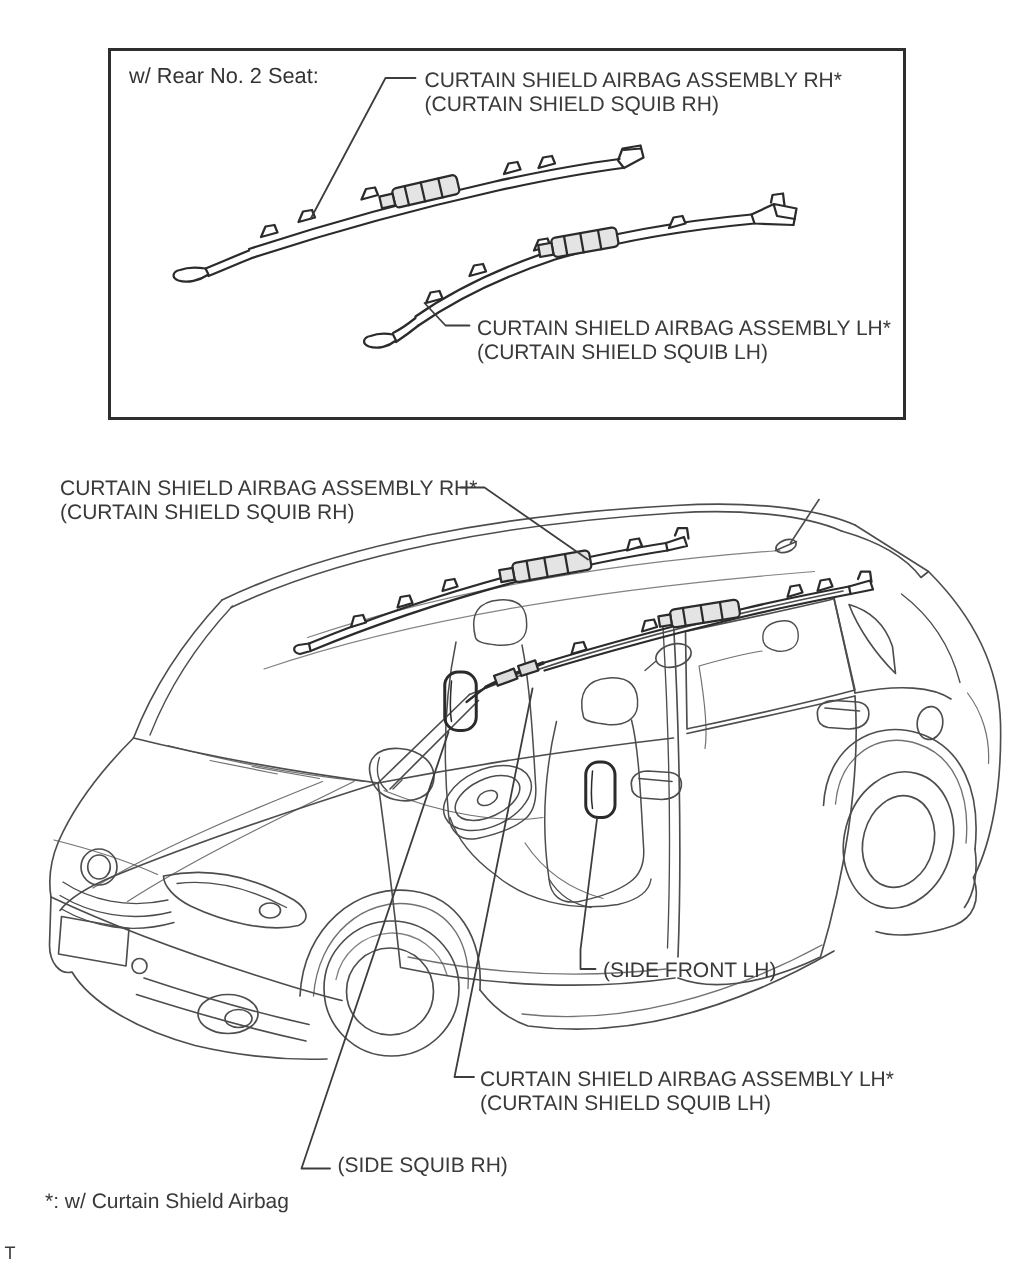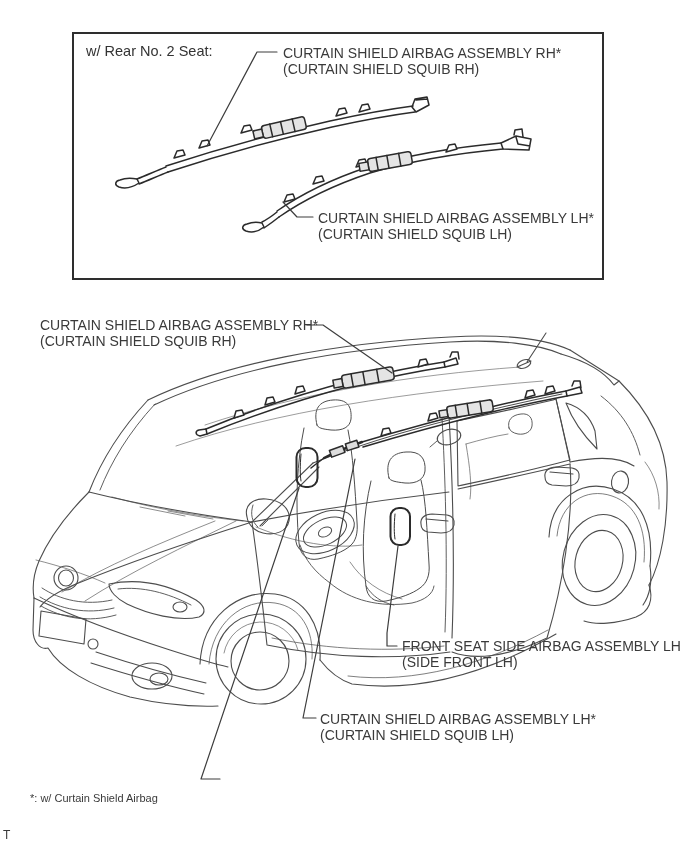--- a/index.html
+++ b/index.html
@@ -3,21 +3,21 @@
 <meta charset="utf-8">
 <style>
   html,body{margin:0;padding:0;background:#ffffff;}
   #page{position:relative;width:688px;height:852px;background:#ffffff;overflow:hidden;
         font-family:"Liberation Sans","DejaVu Sans",sans-serif;color:#383838;}
   #art{position:absolute;left:0;top:0;width:688px;height:852px;}
   .inset-box{position:absolute;left:72px;top:32px;width:532px;height:248px;
              border:2px solid #2e2e2e;box-sizing:border-box;background:transparent;}
   .label{position:absolute;font-size:14px;line-height:16px;white-space:nowrap;color:#3a3a3a;letter-spacing:0px;}
   .inset-title{position:absolute;left:86px;top:43px;font-size:14.5px;color:#333333;white-space:nowrap;}
-  .footnote{position:absolute;left:30px;top:792px;font-size:11px;color:#3a3a3a;white-space:nowrap;}
+  .footnote{position:absolute;left:30px;top:792px;font-size:14px;color:#3a3a3a;white-space:nowrap;}
   .page-letter{position:absolute;left:3px;top:828px;font-size:12px;color:#3a3a3a;}
   svg *{vector-effect:none;}
 </style>
 </head>
 <body>
 
 <div id="page">
 
   <svg id="art" viewBox="0 0 688 852">
     <g fill="none" stroke="#4d4d4d" stroke-width="1.1" stroke-linecap="round" stroke-linejoin="round">
@@ -237,25 +237,25 @@
   <div class="label" style="left:318px;top:210px;">
     <div>CURTAIN SHIELD AIRBAG ASSEMBLY LH*</div>
     <div>(CURTAIN SHIELD SQUIB LH)</div>
   </div>
 
   <div class="label" style="left:40px;top:317px;">
     <div>CURTAIN SHIELD AIRBAG ASSEMBLY RH*</div>
     <div>(CURTAIN SHIELD SQUIB RH)</div>
   </div>
   <div class="label" style="left:402px;top:638px;">
-    <div>FRONT SEAT SIDE AIRBAG ASSEMBLY LH</div>
     <div>(SIDE FRONT LH)</div>
   </div>
   <div class="label" style="left:320px;top:711px;">
     <div>CURTAIN SHIELD AIRBAG ASSEMBLY LH*</div>
     <div>(CURTAIN SHIELD SQUIB LH)</div>
   </div>
   <div class="label" style="left:225px;top:768px;">
+    <div>(SIDE SQUIB RH)</div>
   </div>
 
   <div class="footnote">*: w/ Curtain Shield Airbag</div>
   <div class="page-letter">T</div>
 </div>
 
 </body></html>

